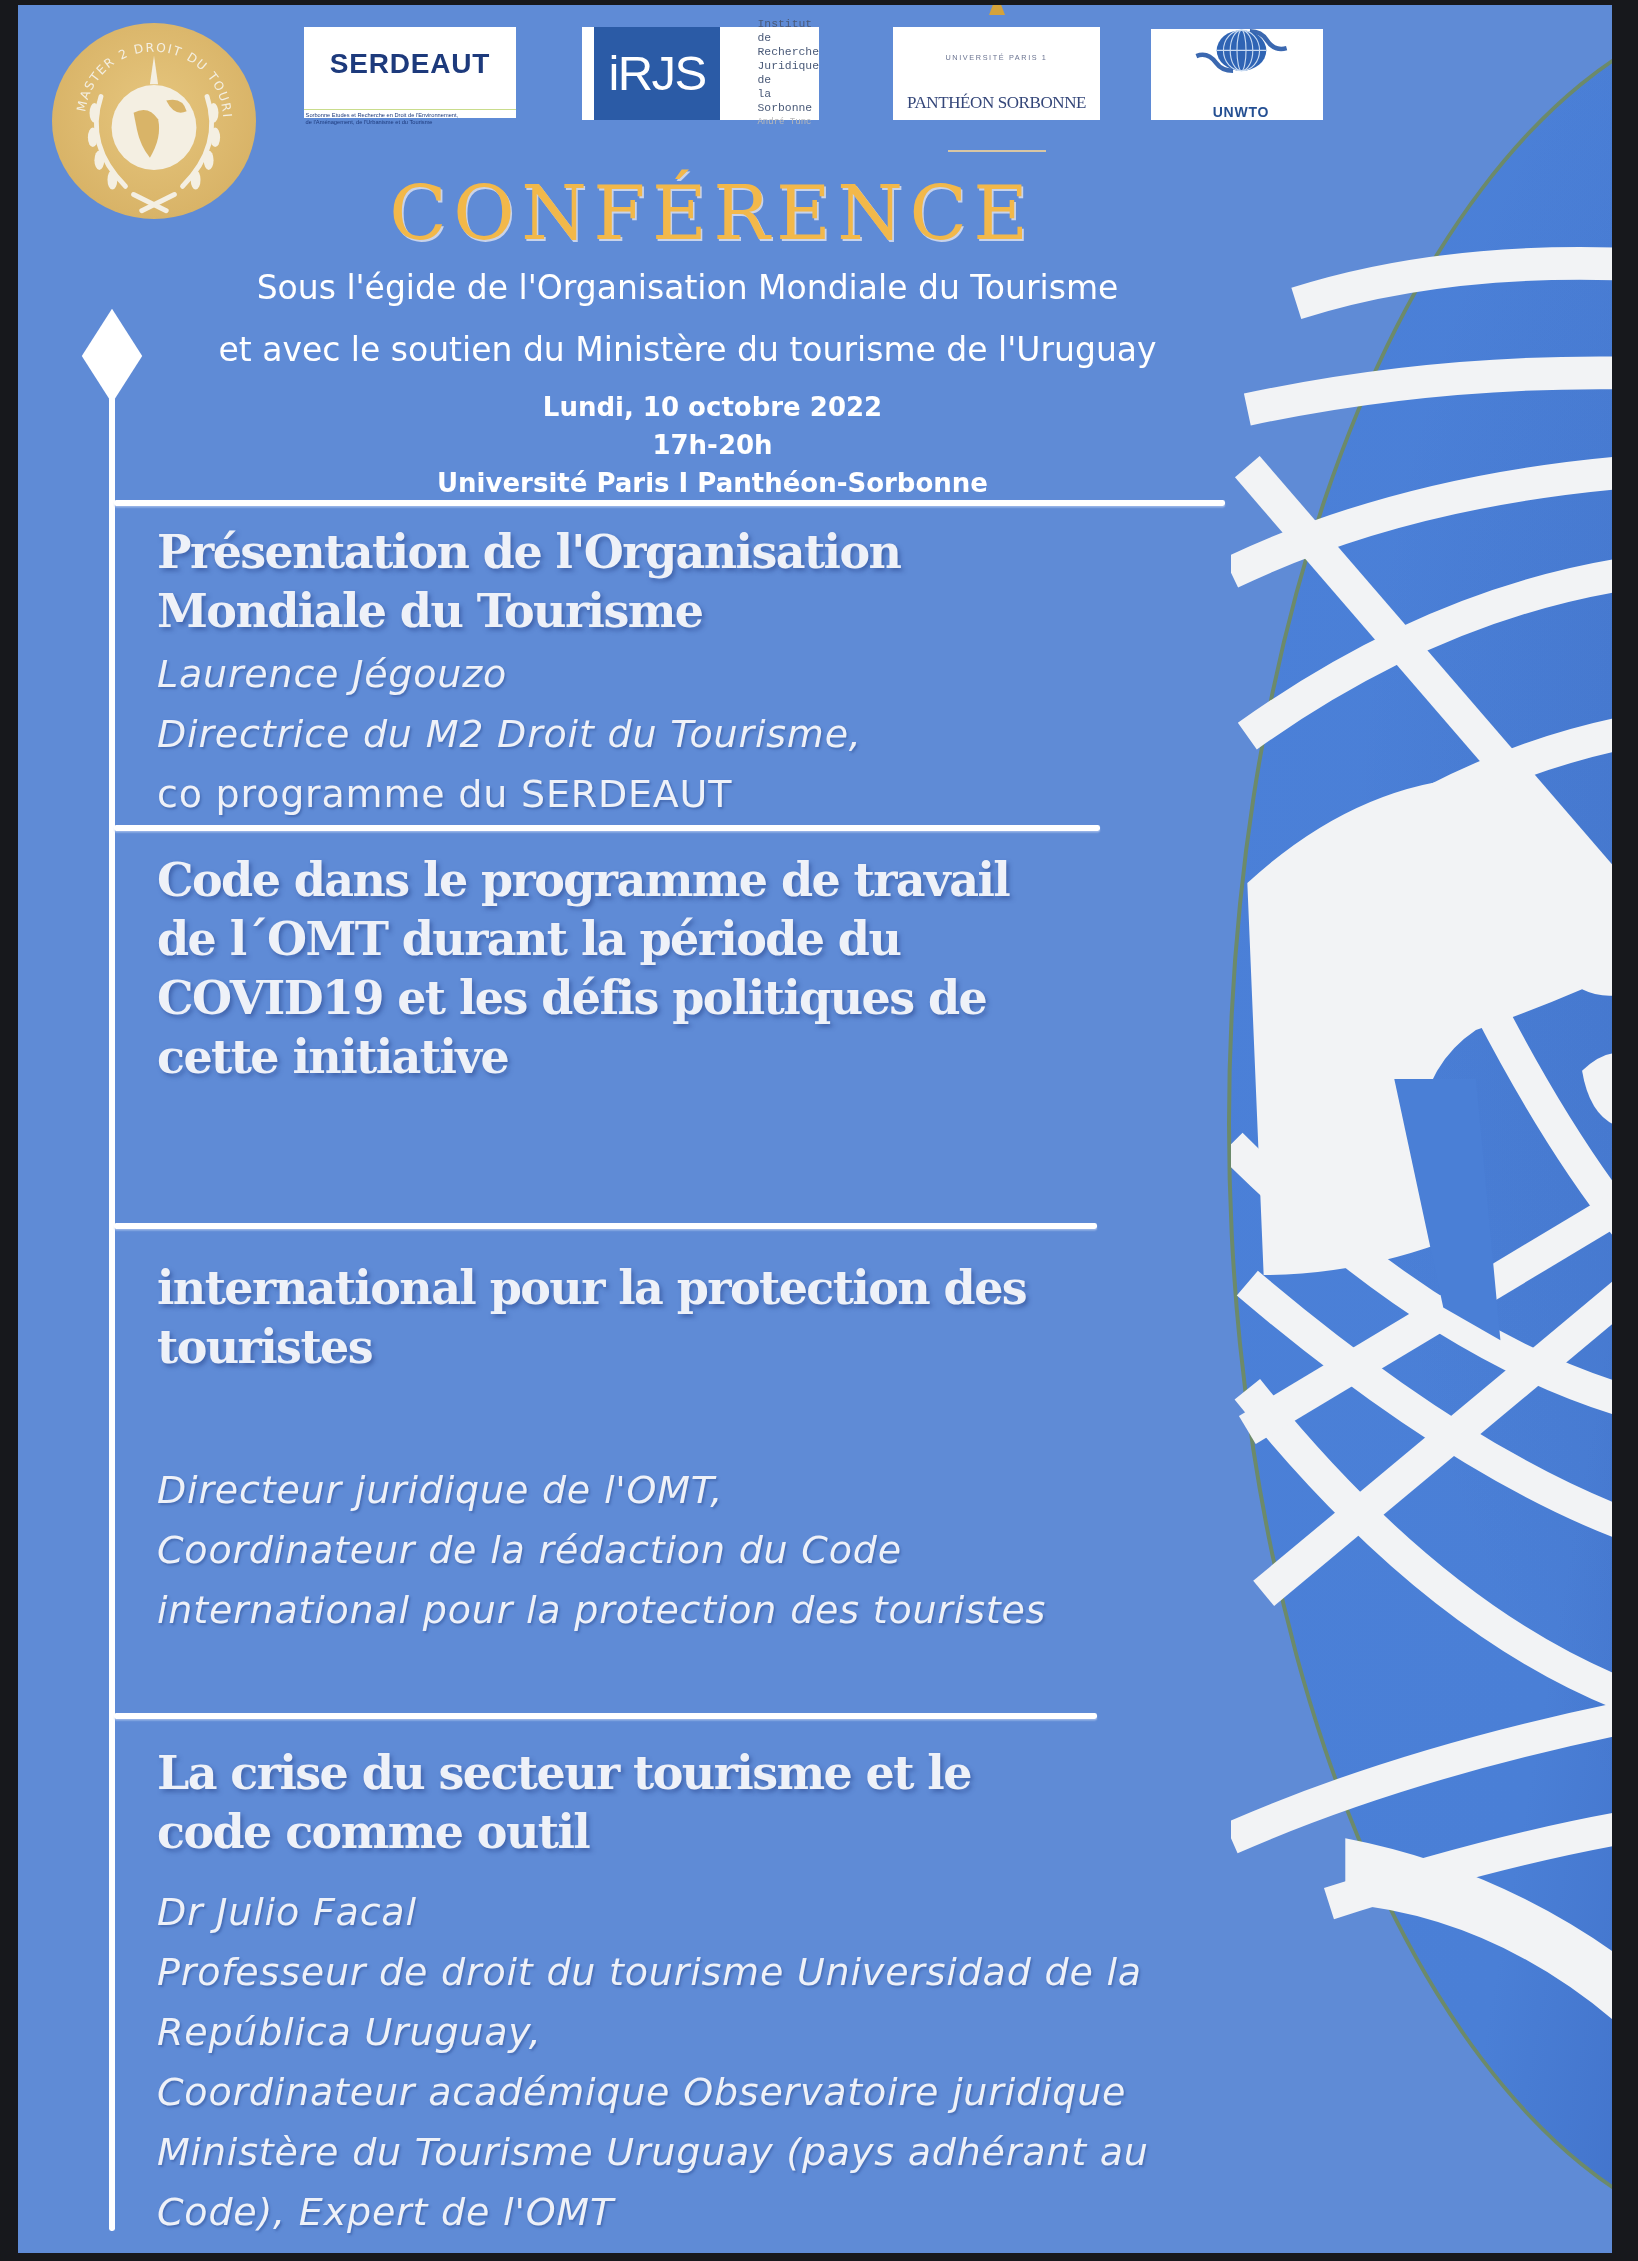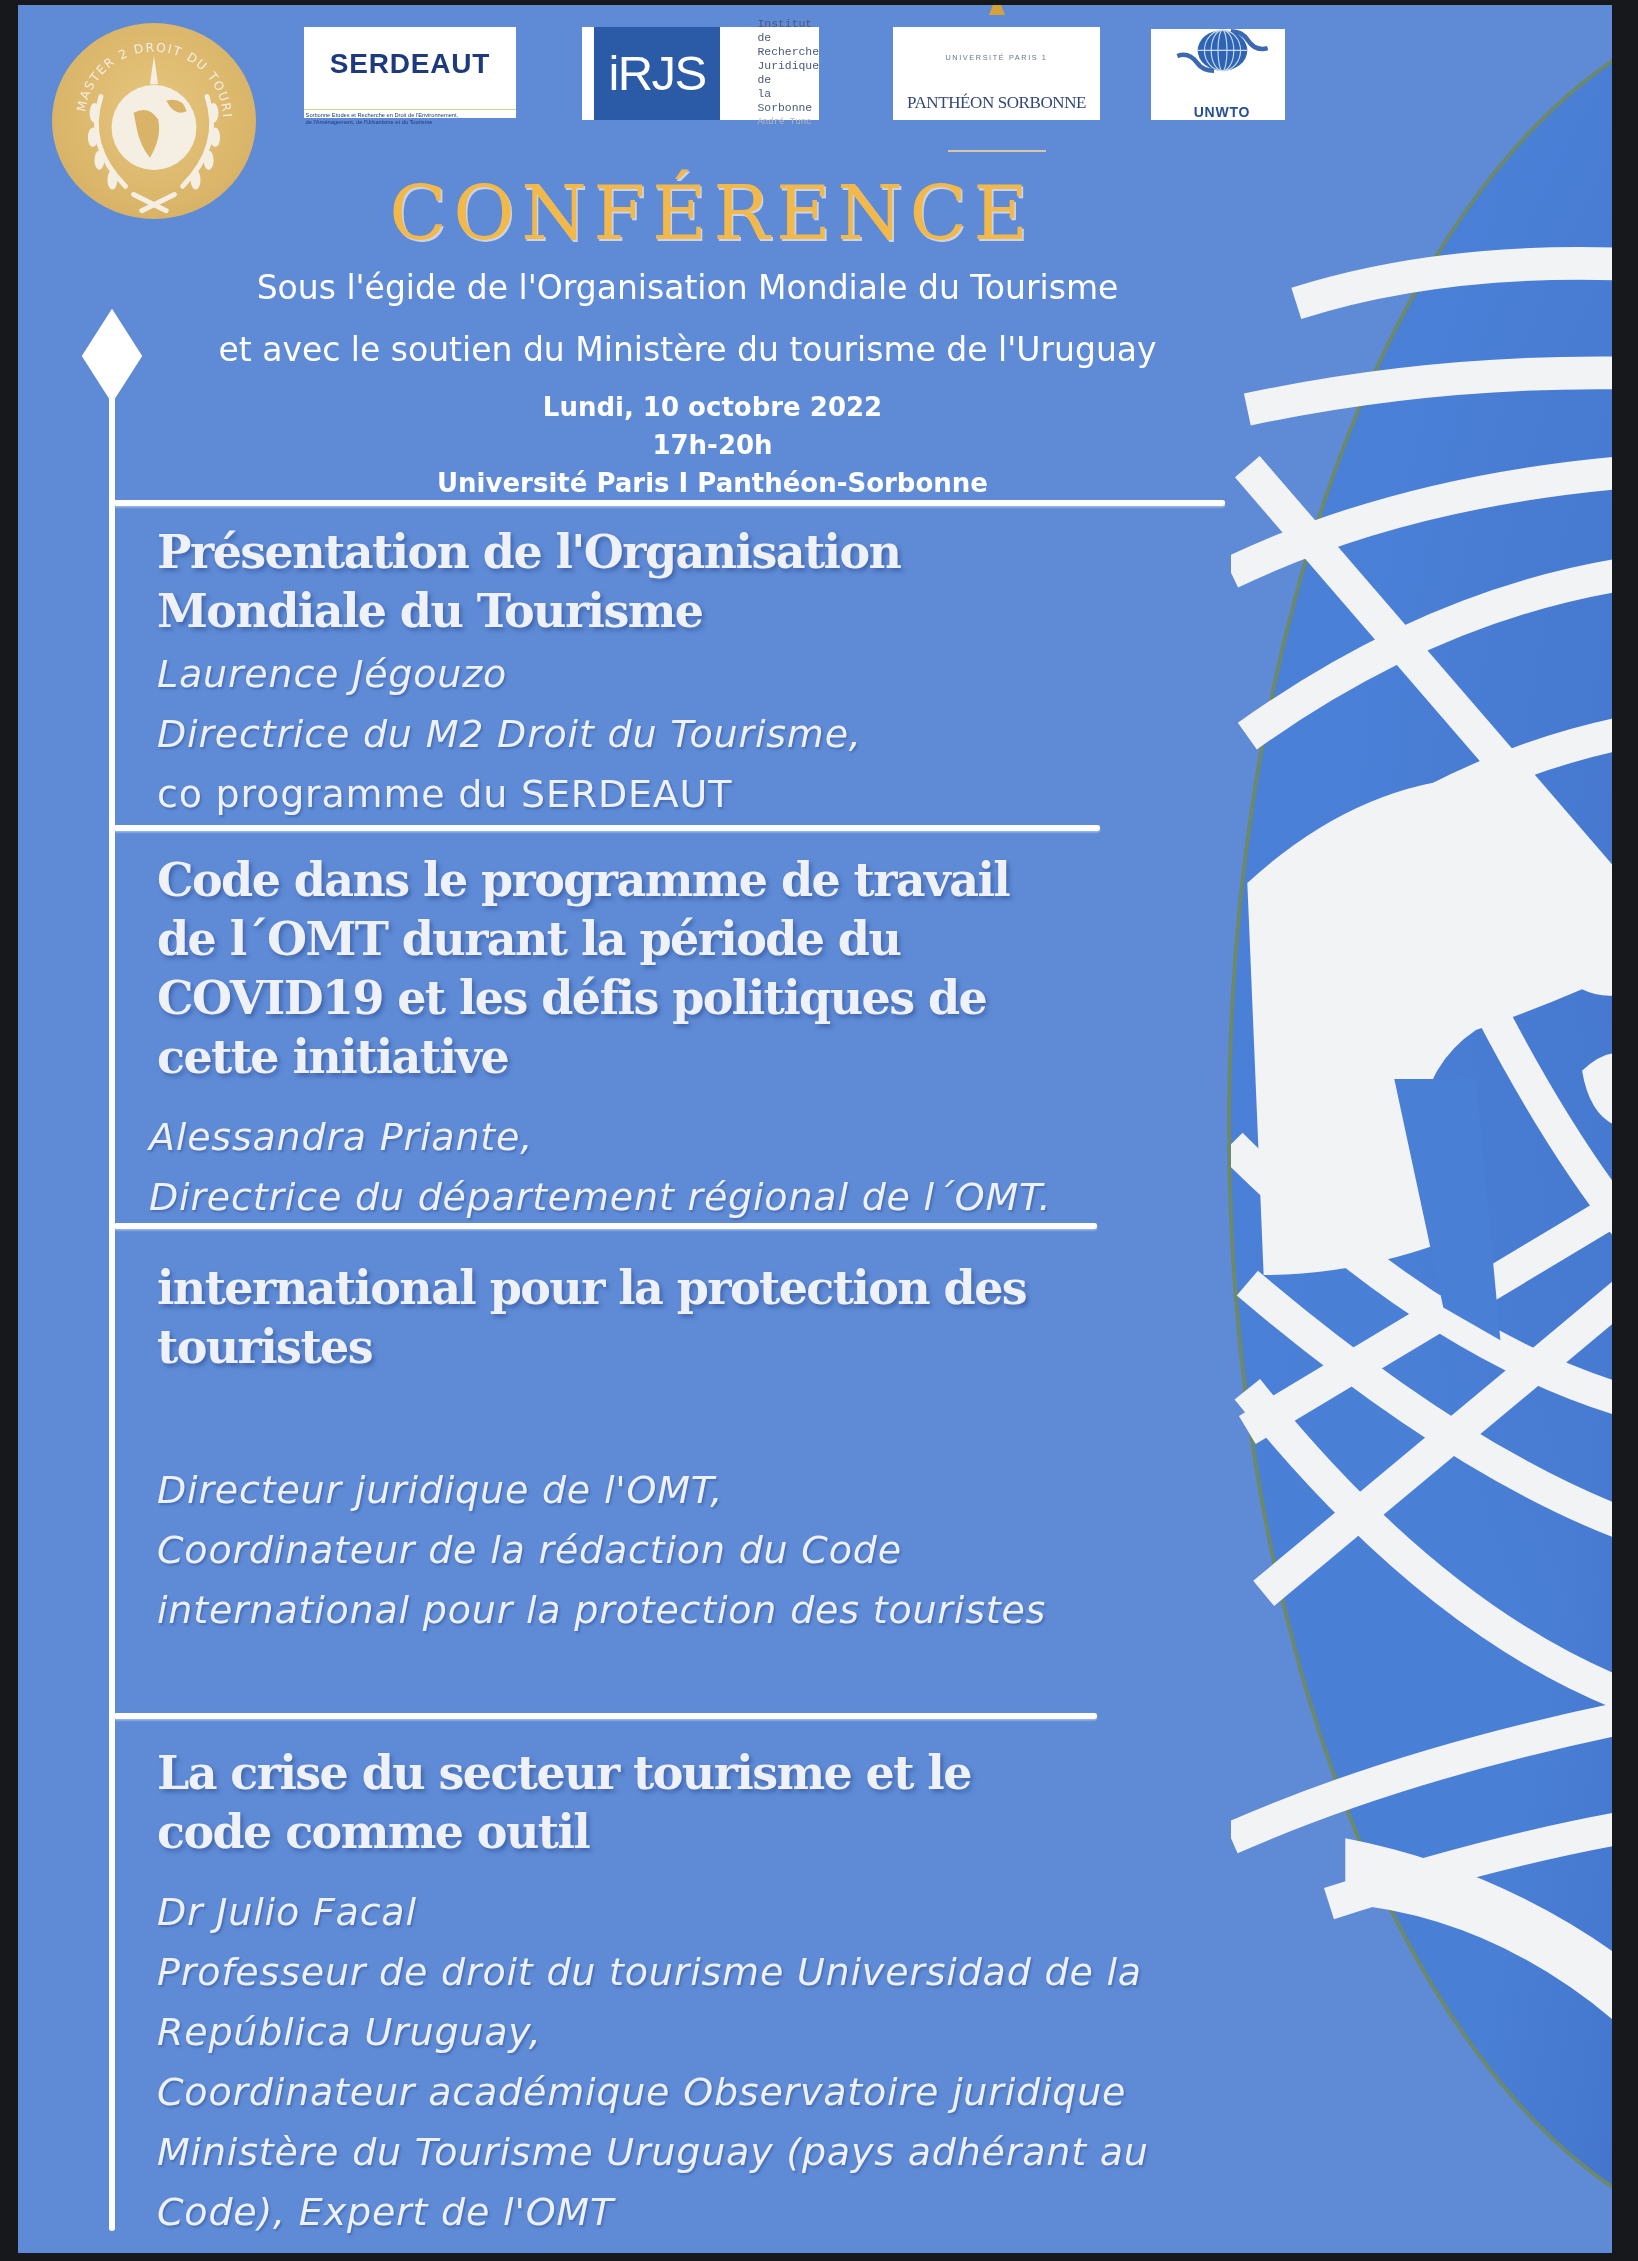--- a/index.html
+++ b/index.html
@@ -67,21 +67,21 @@
     }
     .irjs .txt .faint { color:#b8b8b8; font-size:9px; }
     .pantheon { left:875px; top:22px; width:207px; height:93px; }
     .pantheon .dome {
       width:0; height:0; border-left:8.2px solid transparent; border-right:8.2px solid transparent;
       border-bottom:21px solid #d4a23a; margin-bottom:6.5px;
     }
     .pantheon .small { font-family:"Liberation Sans", sans-serif; font-size:7.3px; letter-spacing:1.6px; color:#6a7390; }
     .pantheon .big { font-family:"Liberation Serif", serif; font-size:17px; color:#344679; letter-spacing:-0.4px; }
     .pantheon .rule { width:98px; border-top:2.4px solid #d8c6a4; margin-top:6.5px; }
-    .unwto { left:1133px; top:24px; width:134px; height:91px;padding-left:8px; }
+    .unwto { left:1133px; top:24px; width:172px; height:91px;padding-left:8px; }
     .unwto .label {
       font-family:"Liberation Sans", sans-serif; font-weight:bold; font-size:14px; color:#244f92; letter-spacing:0.8px;
     }
 
     
     .title {
       position:absolute; left:359px; top:167px; width:670px; text-align:center;
       font-family:"DejaVu Serif", serif; font-size:75px; letter-spacing:6.5px;
       color:#f2b84a; text-shadow:1.6px 1.6px 0 #c9d3ea;
       line-height:82px;
@@ -257,24 +257,20 @@
     <div>Directrice du M2 Droit du Tourisme,</div>
     <div class="upright">co programme du SERDEAUT</div>
   </div>
 
   <div class="session-title" style="top:846px;">
     <div>Code dans le programme de travail</div>
     <div>de l´OMT durant la période du</div>
     <div>COVID19 et les défis politiques de</div>
     <div>cette initiative</div>
   </div>
-  <div class="speaker" style="top:1102px; left:131px;">
-    <div>Alessandra Priante,</div>
-    <div>Directrice du département régional de l´OMT.</div>
-  </div>
 
   <div class="session-title" style="top:1254px;">
     <div>international pour la protection des</div>
     <div>touristes</div>
   </div>
   <div class="speaker" style="top:1455px;">
     <div>Directeur juridique de l'OMT,</div>
     <div>Coordinateur de la rédaction du Code</div>
     <div>international pour la protection des touristes</div>
   </div>

